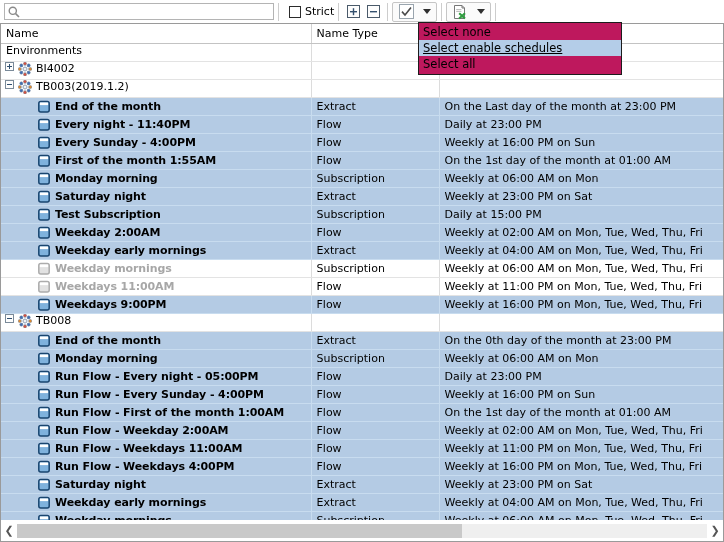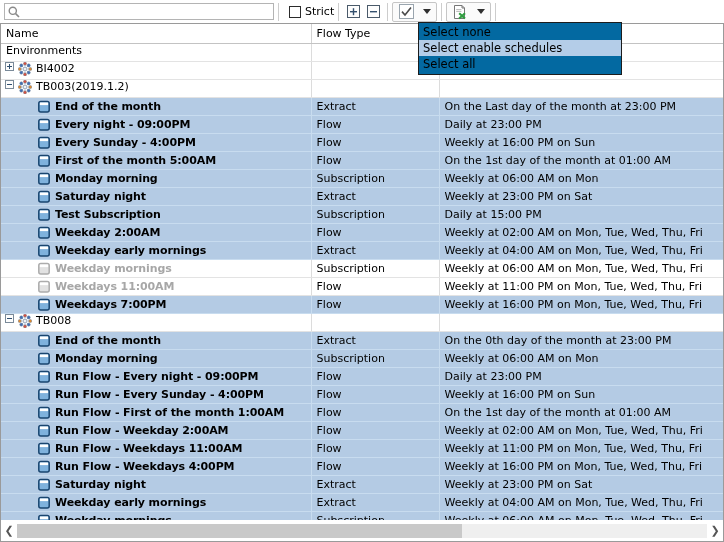--- a/index.html
+++ b/index.html
@@ -247,34 +247,34 @@
     height: 14px;
     background: #c9c9c9;
   }
 
   
   #menu {
     position: absolute;
     left: 418px; top: 22px;
     width: 204px;
     border: 1px solid #1c1c1c;
-    background: #0369a1;
+    background: #be185d;
     box-sizing: border-box;
     z-index: 50;
     padding: 1px 0 2px 0;
   }
   .menu-item {
     height: 16px;
     line-height: 16px;
     font-size: 11.5px;
     padding-left: 4px;
     color: #000;
     white-space: nowrap;
   }
-  .menu-item.hl { background: #b4cde8; }
+  .menu-item.hl { background: #b4cde8; text-decoration: underline; }
 </style>
 </head>
 <body>
 
 <div id="toolbar">
 
   <div class="search-box">
     <svg class="magnifier" viewBox="0 0 14 14">
       <circle cx="5.8" cy="5.8" r="3.6" fill="none" stroke="#8a8a8a" stroke-width="1.4"></circle>
       <line x1="8.6" y1="8.6" x2="12" y2="12" stroke="#8a8a8a" stroke-width="1.6"></line>
@@ -343,21 +343,21 @@
 <div id="grid">
   <table class="tbl">
     <colgroup>
       <col class="c-name">
         <col class="c-type">
         <col class="c-sched">
     </colgroup>
     <thead>
       <tr>
         <th>Name</th>
-        <th>Flow Type</th>
+        <th>Name Type</th>
         <th></th>
       </tr>
     </thead>
     <tbody id="tbody">
         <tr class="r-plain">
           <td>
             <div class="grp lvl0">
               <span class="grp-label">Environments</span>
             </div>
           </td>
@@ -455,21 +455,21 @@
         </tr>
         <tr class="r-sel">
           <td>
             <div class="sched">
               <span style="display: flex;">
                 <svg class="sched-icon" viewBox="0 0 12 13">
                   <rect x="0.8" y="1.4" width="10.4" height="10.6" rx="2" fill="#7fb2dd" stroke="#19456f" stroke-width="1.5"></rect>
                   <rect x="1.9" y="2.5" width="8.2" height="2.6" fill="#ffffff"></rect>
                 </svg>
               </span>
-              <span class="sched-name">Every night - 09:00PM</span>
+              <span class="sched-name">Every night - 11:40PM</span>
             </div>
           </td>
           <td>
             <span class="cell-pad txt">Flow</span>
           </td>
           <td>
             <span class="cell-pad txt">Daily at 23:00 PM</span>
           </td>
         </tr>
         <tr class="r-sel">
@@ -493,21 +493,21 @@
         </tr>
         <tr class="r-sel">
           <td>
             <div class="sched">
               <span style="display: flex;">
                 <svg class="sched-icon" viewBox="0 0 12 13">
                   <rect x="0.8" y="1.4" width="10.4" height="10.6" rx="2" fill="#7fb2dd" stroke="#19456f" stroke-width="1.5"></rect>
                   <rect x="1.9" y="2.5" width="8.2" height="2.6" fill="#ffffff"></rect>
                 </svg>
               </span>
-              <span class="sched-name">First of the month 5:00AM</span>
+              <span class="sched-name">First of the month 1:55AM</span>
             </div>
           </td>
           <td>
             <span class="cell-pad txt">Flow</span>
           </td>
           <td>
             <span class="cell-pad txt">On the 1st day of the month at 01:00 AM</span>
           </td>
         </tr>
         <tr class="r-sel">
@@ -645,21 +645,21 @@
         </tr>
         <tr class="r-sel">
           <td>
             <div class="sched">
               <span style="display: flex;">
                 <svg class="sched-icon" viewBox="0 0 12 13">
                   <rect x="0.8" y="1.4" width="10.4" height="10.6" rx="2" fill="#7fb2dd" stroke="#19456f" stroke-width="1.5"></rect>
                   <rect x="1.9" y="2.5" width="8.2" height="2.6" fill="#ffffff"></rect>
                 </svg>
               </span>
-              <span class="sched-name">Weekdays 7:00PM</span>
+              <span class="sched-name">Weekdays 9:00PM</span>
             </div>
           </td>
           <td>
             <span class="cell-pad txt">Flow</span>
           </td>
           <td>
             <span class="cell-pad txt">Weekly at 16:00 PM on Mon, Tue, Wed, Thu, Fri</span>
           </td>
         </tr>
         <tr class="r-plain">
@@ -735,21 +735,21 @@
         </tr>
         <tr class="r-sel">
           <td>
             <div class="sched">
               <span style="display: flex;">
                 <svg class="sched-icon" viewBox="0 0 12 13">
                   <rect x="0.8" y="1.4" width="10.4" height="10.6" rx="2" fill="#7fb2dd" stroke="#19456f" stroke-width="1.5"></rect>
                   <rect x="1.9" y="2.5" width="8.2" height="2.6" fill="#ffffff"></rect>
                 </svg>
               </span>
-              <span class="sched-name">Run Flow - Every night - 09:00PM</span>
+              <span class="sched-name">Run Flow - Every night - 05:00PM</span>
             </div>
           </td>
           <td>
             <span class="cell-pad txt">Flow</span>
           </td>
           <td>
             <span class="cell-pad txt">Daily at 23:00 PM</span>
           </td>
         </tr>
         <tr class="r-sel">

